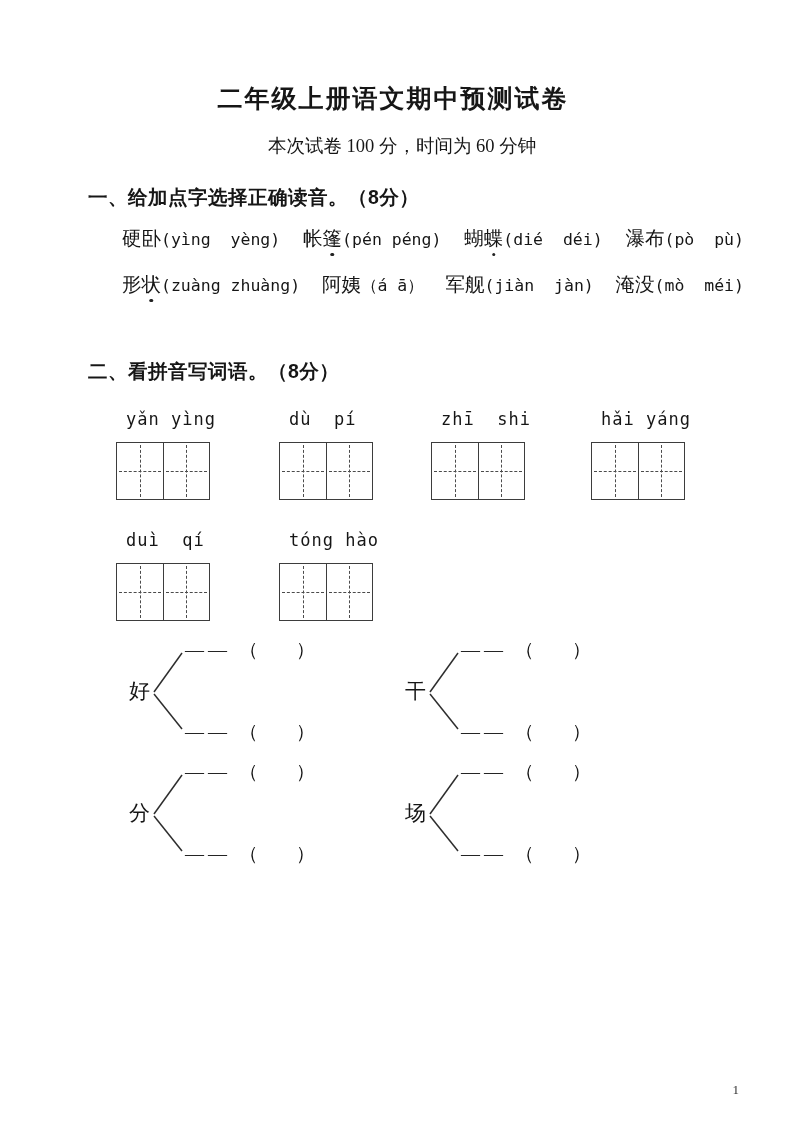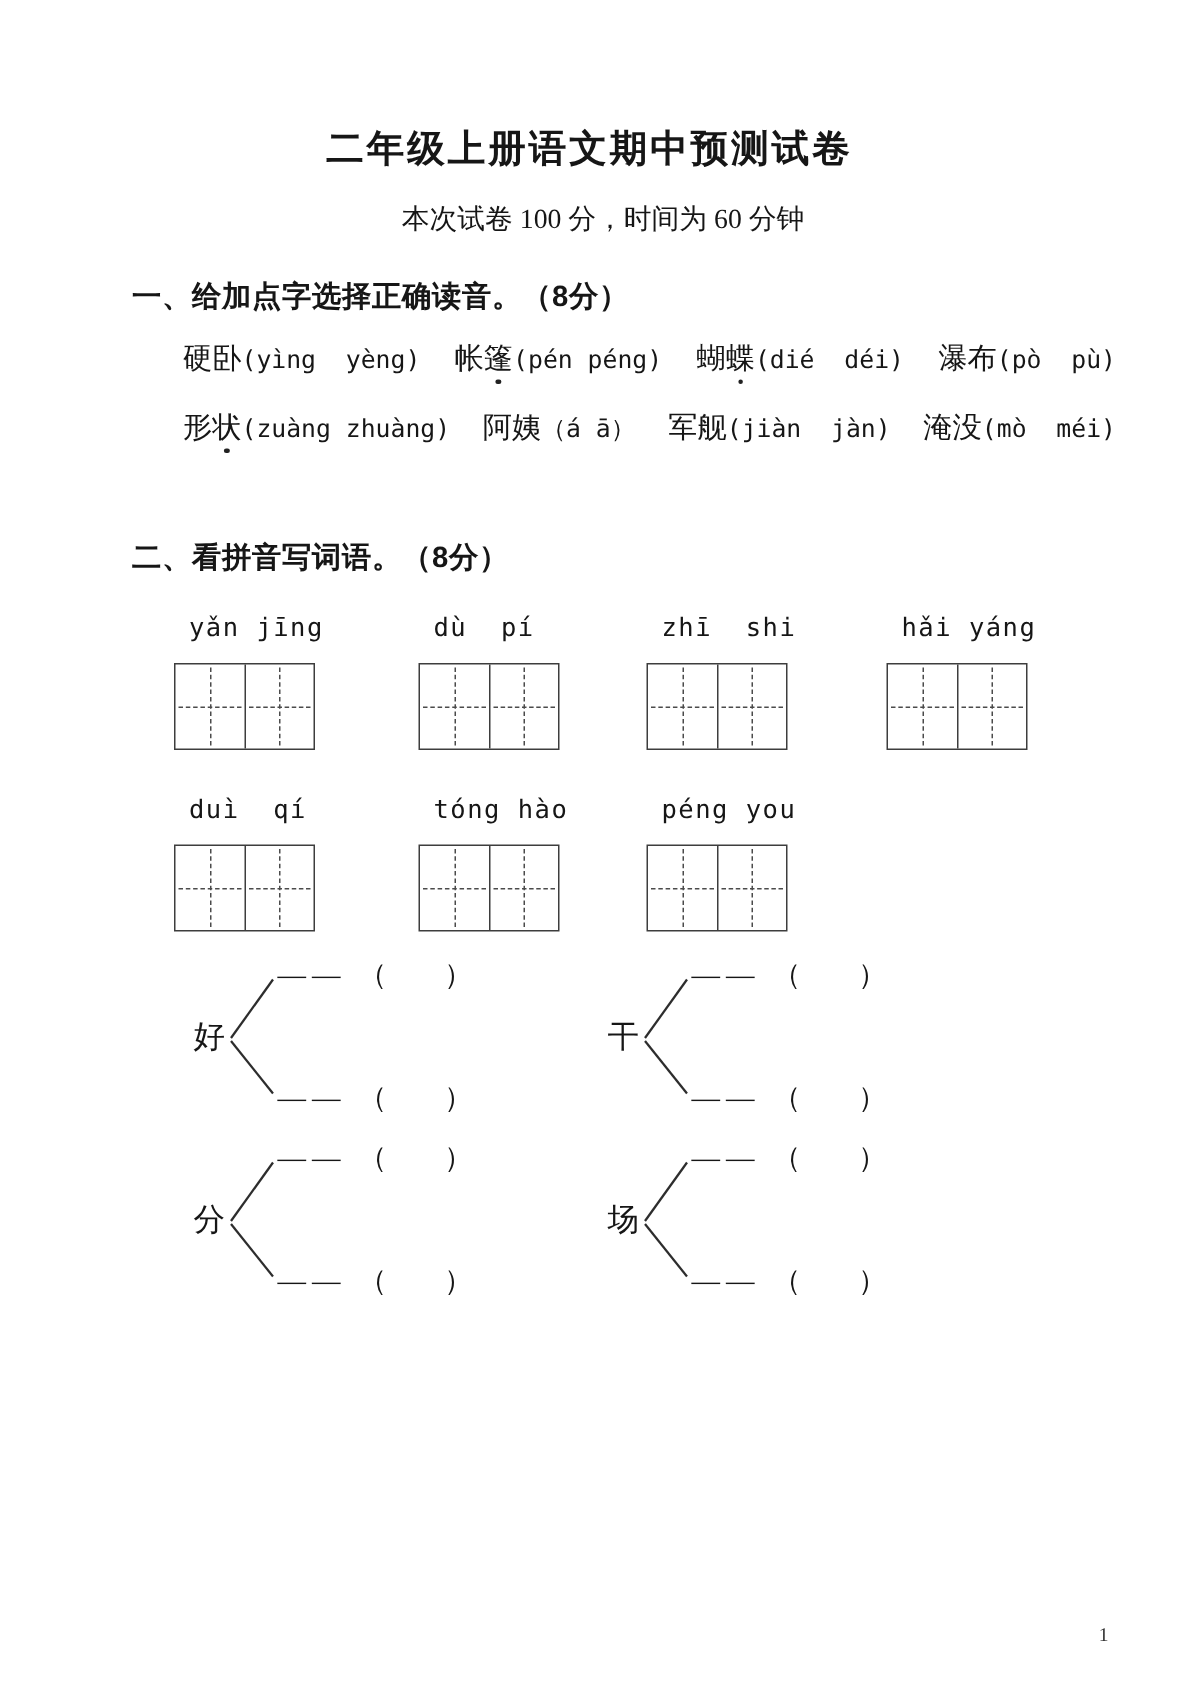--- a/index.html
+++ b/index.html
@@ -157,21 +157,21 @@
     <span class="s1-item"><span class="hz">形</span><span class="hz dot-char">状</span><span class="opts">(zuàng zhuàng)</span></span>
     <span class="s1-item"><span class="hz">阿姨</span><span class="hz dot-char"></span><span class="opts">（á ā）</span></span>
     <span class="s1-item"><span class="hz">军舰</span><span class="hz dot-char"></span><span class="opts">(jiàn  jàn)</span></span>
     <span class="s1-item"><span class="hz">淹没</span><span class="hz dot-char"></span><span class="opts">(mò  méi)</span></span>
   </div>
 
   <div class="s-heading h2">二、看拼音写词语。（8分）</div>
 
   <div class="s2-grid g1">
     <div class="s2-col">
-      <div class="pinyin">yǎn jīng</div>
+      <div class="pinyin">yǎn yìng</div>
       <div class="tzg">
           <div class="cell"></div>
           <div class="cell"></div>
         </div>
     </div>
     <div class="s2-col">
       <div class="pinyin">dù  pí</div>
       <div class="tzg">
           <div class="cell"></div>
           <div class="cell"></div>
@@ -201,27 +201,20 @@
           <div class="cell"></div>
         </div>
     </div>
     <div class="s2-col">
       <div class="pinyin">tóng hào</div>
       <div class="tzg">
           <div class="cell"></div>
           <div class="cell"></div>
         </div>
     </div>
-    <div class="s2-col">
-      <div class="pinyin">péng you</div>
-      <div class="tzg">
-          <div class="cell"></div>
-          <div class="cell"></div>
-        </div>
-    </div>
   </div>
 
 
   <div class="s3-row ra">
     <div class="mgroup">
       <span class="mchar">好</span>
       <svg class="branches" viewBox="0 0 34 86">
           <line x1="3" y1="44" x2="31" y2="5"></line>
           <line x1="3" y1="46" x2="31" y2="81"></line>
         </svg>

